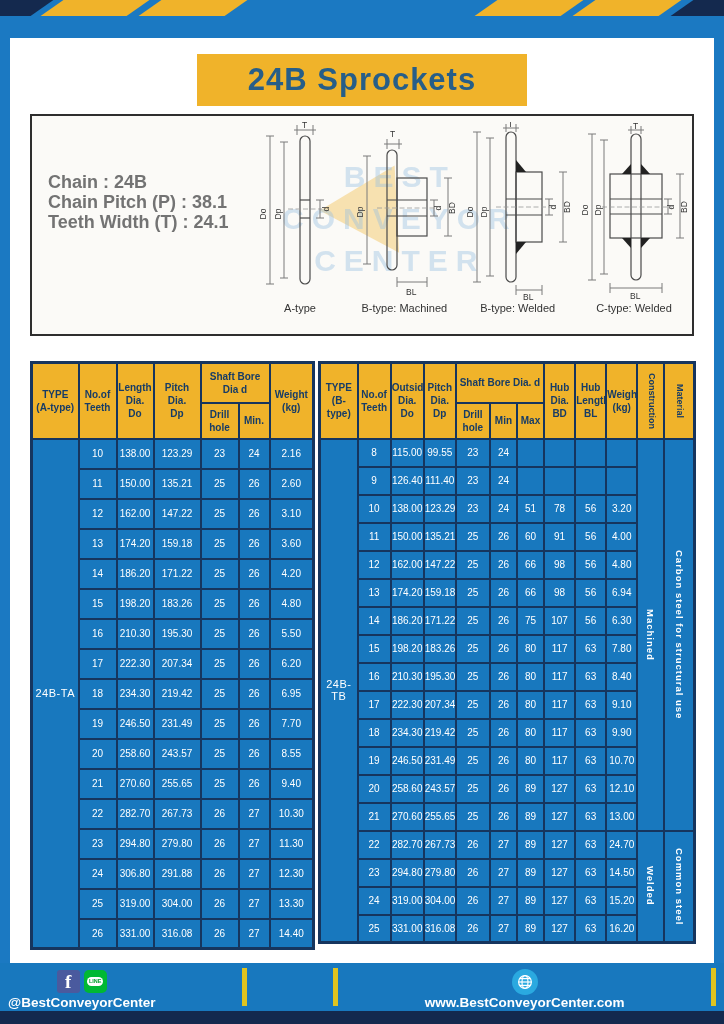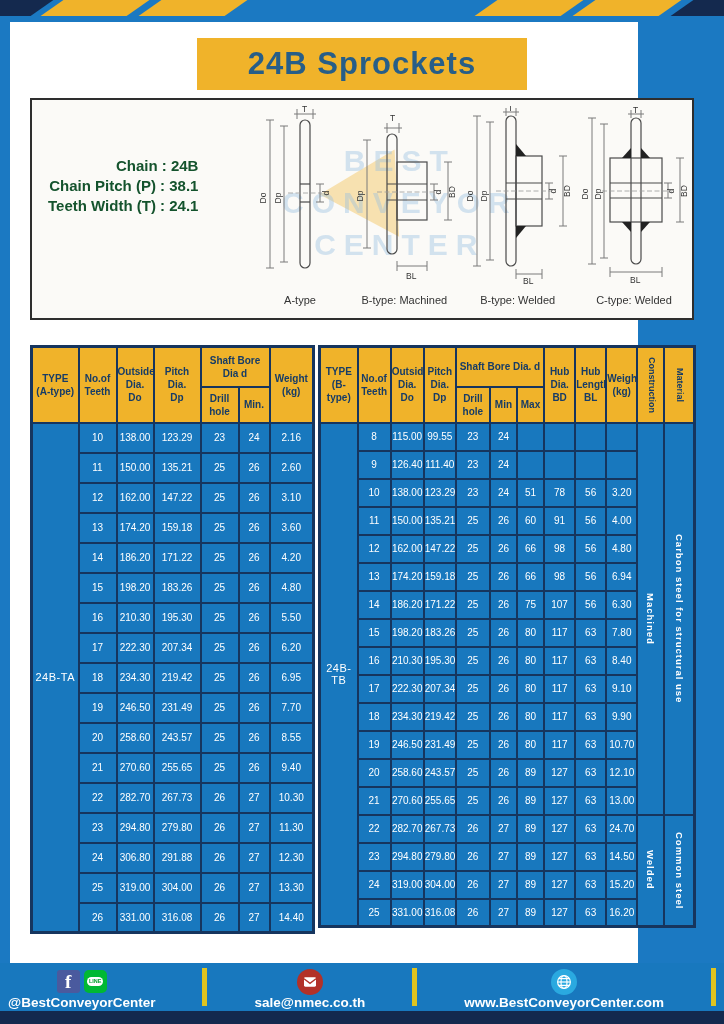--- a/index.html
+++ b/index.html
@@ -4,37 +4,37 @@
 <style>
   html,body{margin:0;padding:0;}
   body{width:724px;height:1024px;position:relative;background:#1b79c2;overflow:hidden;
        font-family:"Liberation Sans",sans-serif;}
   
   .band{position:absolute;top:0;left:0;width:724px;height:22px;background:#1b79c2;overflow:hidden;}
   .band .stripe{position:absolute;top:0;height:16px;transform:skewX(-55deg);}
   .band .yl{background:#f0b32a;width:86px;}
   .band .dk{background:#14294e;width:84px;}
   
-  .page{position:absolute;left:10px;top:22px;width:628px;height:941px;background:#ffffff;}
+  .page{position:absolute;left:10px;top:38px;width:704px;height:941px;background:#ffffff;}
   .title-banner{position:absolute;top:16px;left:187px;width:330px;height:52px;background:#f0b32a;
     display:flex;align-items:center;justify-content:center;}
   .title-banner h1{margin:0;font-size:31px;font-weight:bold;color:#275e88;letter-spacing:1px;}
   
   .panel{position:absolute;left:20px;top:76px;width:664px;height:222px;background:#fbfaf7;
     border:2px solid #2e2e2e;box-sizing:border-box;overflow:hidden;}
-  .specs{position:absolute;left:16px;top:56px;color:#14532d;font-weight:bold;font-size:15px;line-height:20px;white-space:nowrap;text-align:right;}
+  .specs{position:absolute;left:16px;top:56px;color:#737373;font-weight:bold;font-size:18px;line-height:20px;white-space:nowrap;}
   .watermark{position:absolute;left:250px;top:40px;font-size:30px;font-weight:bold;letter-spacing:8px;
     color:rgba(150,190,225,0.40);white-space:pre-line;line-height:42px;text-align:center;pointer-events:none;}
   .wmk-swirl{position:absolute;left:300px;top:45px;width:0;height:0;opacity:.35;pointer-events:none;
     border-left:45px solid transparent;border-right:45px solid transparent;border-bottom:75px solid #f0b32a;
     transform:rotate(28deg);}
   .figures{position:absolute;left:222px;top:6px;width:436px;display:flex;justify-content:space-between;}
   .figures figure{margin:0;text-align:center;}
   .figures svg{display:block;}
-  .figures figcaption{font-size:11px;color:#333;margin-top:8px;}
+  .figures figcaption{font-size:11px;color:#333;margin-top:0;}
   .dim{stroke:#7a7a7a;stroke-width:1;fill:none;}
   .part{stroke:#4a4a4a;stroke-width:1.2;fill:none;}
   .dash{stroke:#9a9a9a;stroke-width:.8;stroke-dasharray:5 2.5;fill:none;}
   .weld{fill:#222;stroke:none;}
   .figures text{font-size:8.5px;fill:#333;stroke:none;font-family:"Liberation Sans",sans-serif;}
   
   .tables{position:absolute;left:20px;top:323px;width:684px;}
   table{border-collapse:collapse;table-layout:fixed;position:absolute;top:0;
     border:3px solid #16355e;}
   #table-a{left:0;width:282px;}
@@ -244,21 +244,21 @@
         <col style="width:38px">
           <col style="width:31px">
           <col style="width:44px">
       </colgroup>
       <thead>
         <tr>
           <th rowspan="2">TYPE
 (A-type)</th>
           <th rowspan="2">No.of
 Teeth</th>
-          <th rowspan="2">Outside
+          <th rowspan="2">Length
 Dia.
 Do</th>
           <th rowspan="2">Pitch Dia.
 Dp</th>
           <th colspan="2">Shaft Bore Dia d</th>
           <th rowspan="2">Weight
 (kg)</th>
         </tr>
         <tr>
           <th>Drill hole</th>
@@ -664,29 +664,20 @@
   <div class="f-sec">
     <div class="f-icons">
       <div class="icon-fb">f</div>
       <div class="icon-line">
           <span>LINE</span>
         </div>
     </div>
     <div class="f-text">@BestConveyorCenter</div>
   </div>
   <div class="f-sep"></div>
-  <div class="f-sec">
-    <div class="circle c-red">
-      <svg width="16" height="16" viewBox="0 0 24 24">
-          <rect x="3" y="5" width="18" height="14" rx="2" fill="#fff"></rect>
-          <path d="M3 7 L12 14 L21 7" stroke="#b23128" stroke-width="2" fill="none"></path>
-        </svg>
-    </div>
-    <div class="f-text">sale@nmec.co.th</div>
-  </div>
   <div class="f-sep"></div>
   <div class="f-sec">
     <div class="circle c-blue">
       <svg width="18" height="18" viewBox="0 0 24 24" fill="none" stroke="#fff" stroke-width="1.6">
         <circle cx="12" cy="12" r="8.5"></circle>
           <ellipse cx="12" cy="12" rx="4" ry="8.5"></ellipse>
         <line x1="3.5" y1="12" x2="20.5" y2="12"></line>
           <line x1="5" y1="7.5" x2="19" y2="7.5"></line>
           <line x1="5" y1="16.5" x2="19" y2="16.5"></line>
       </svg>

